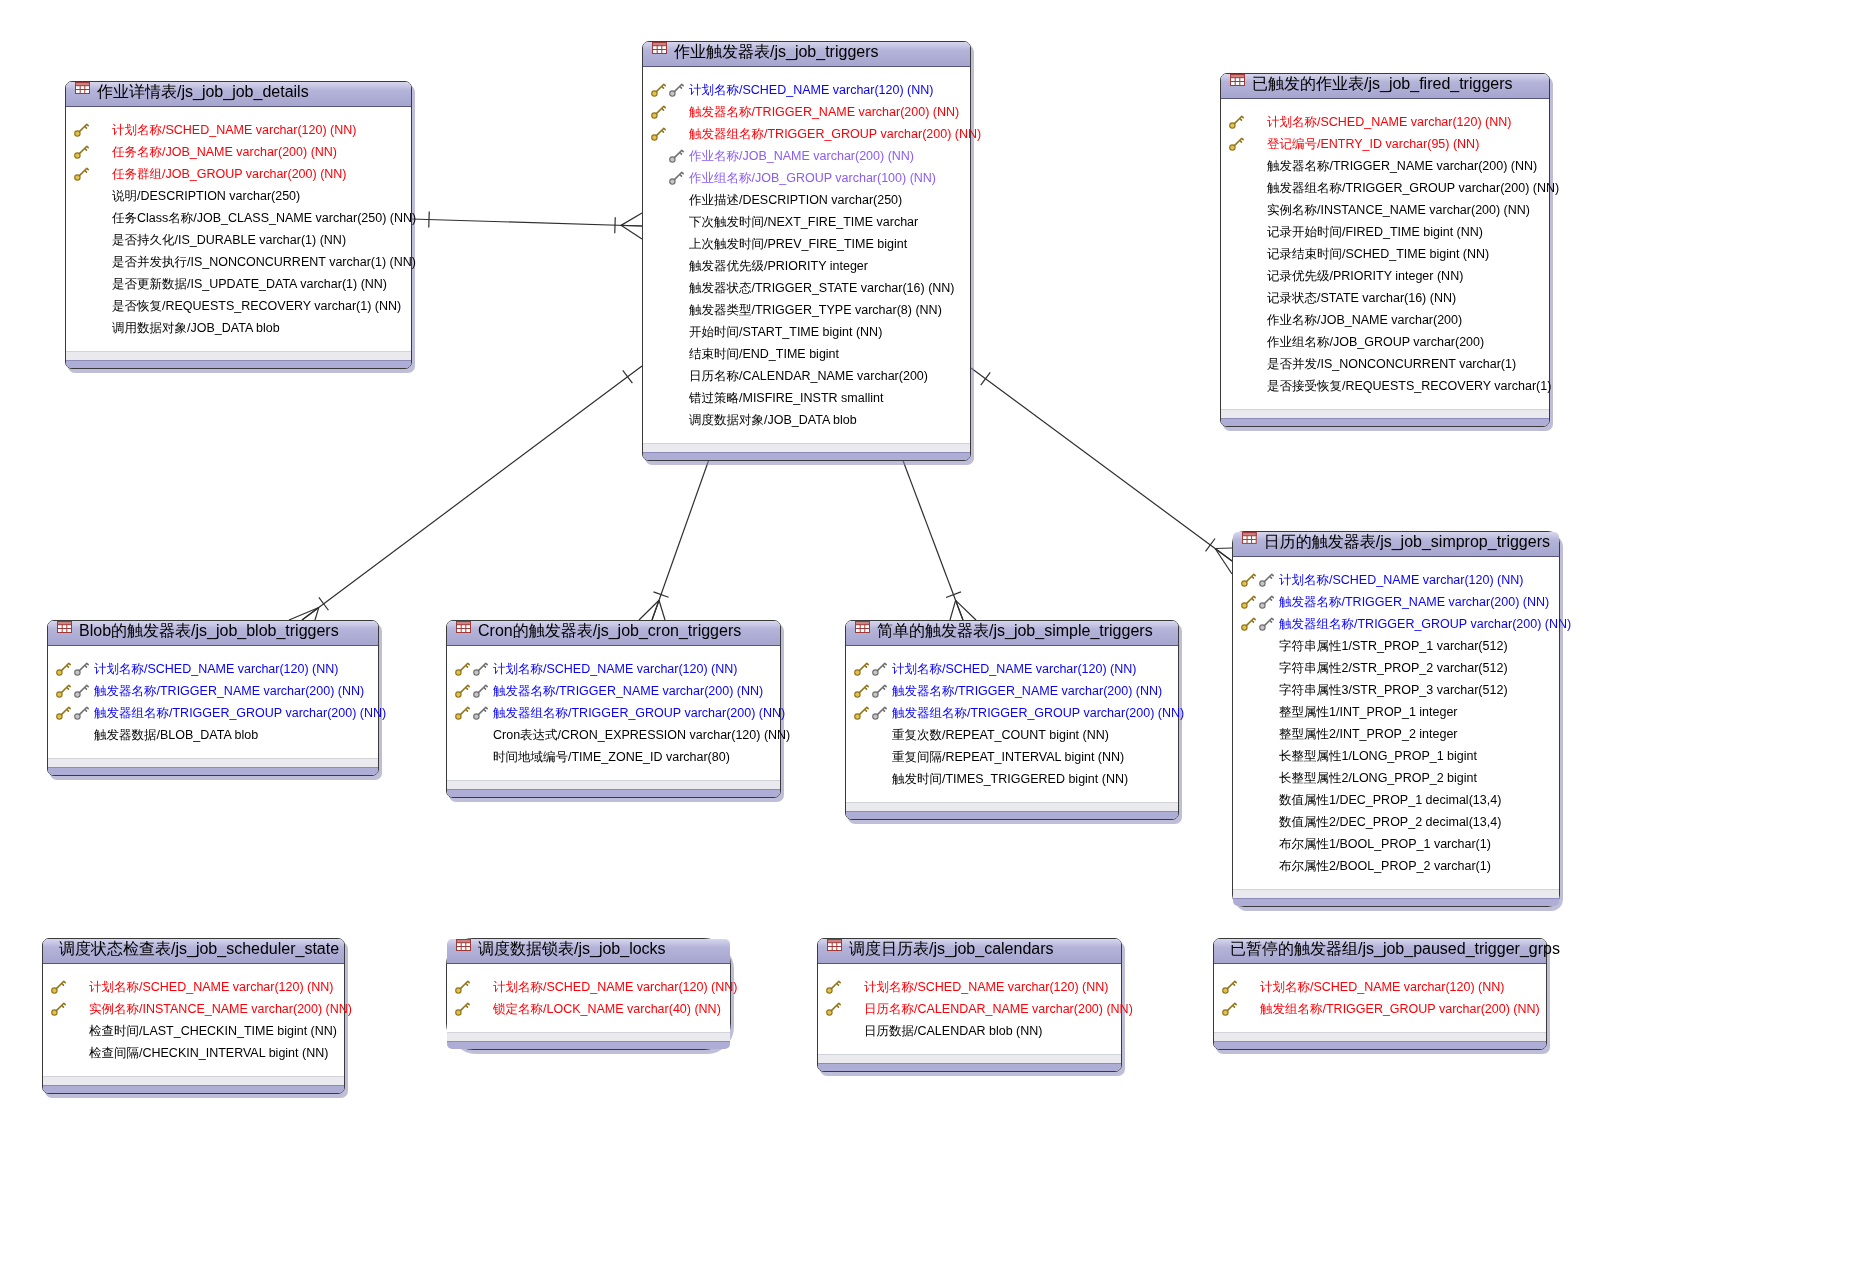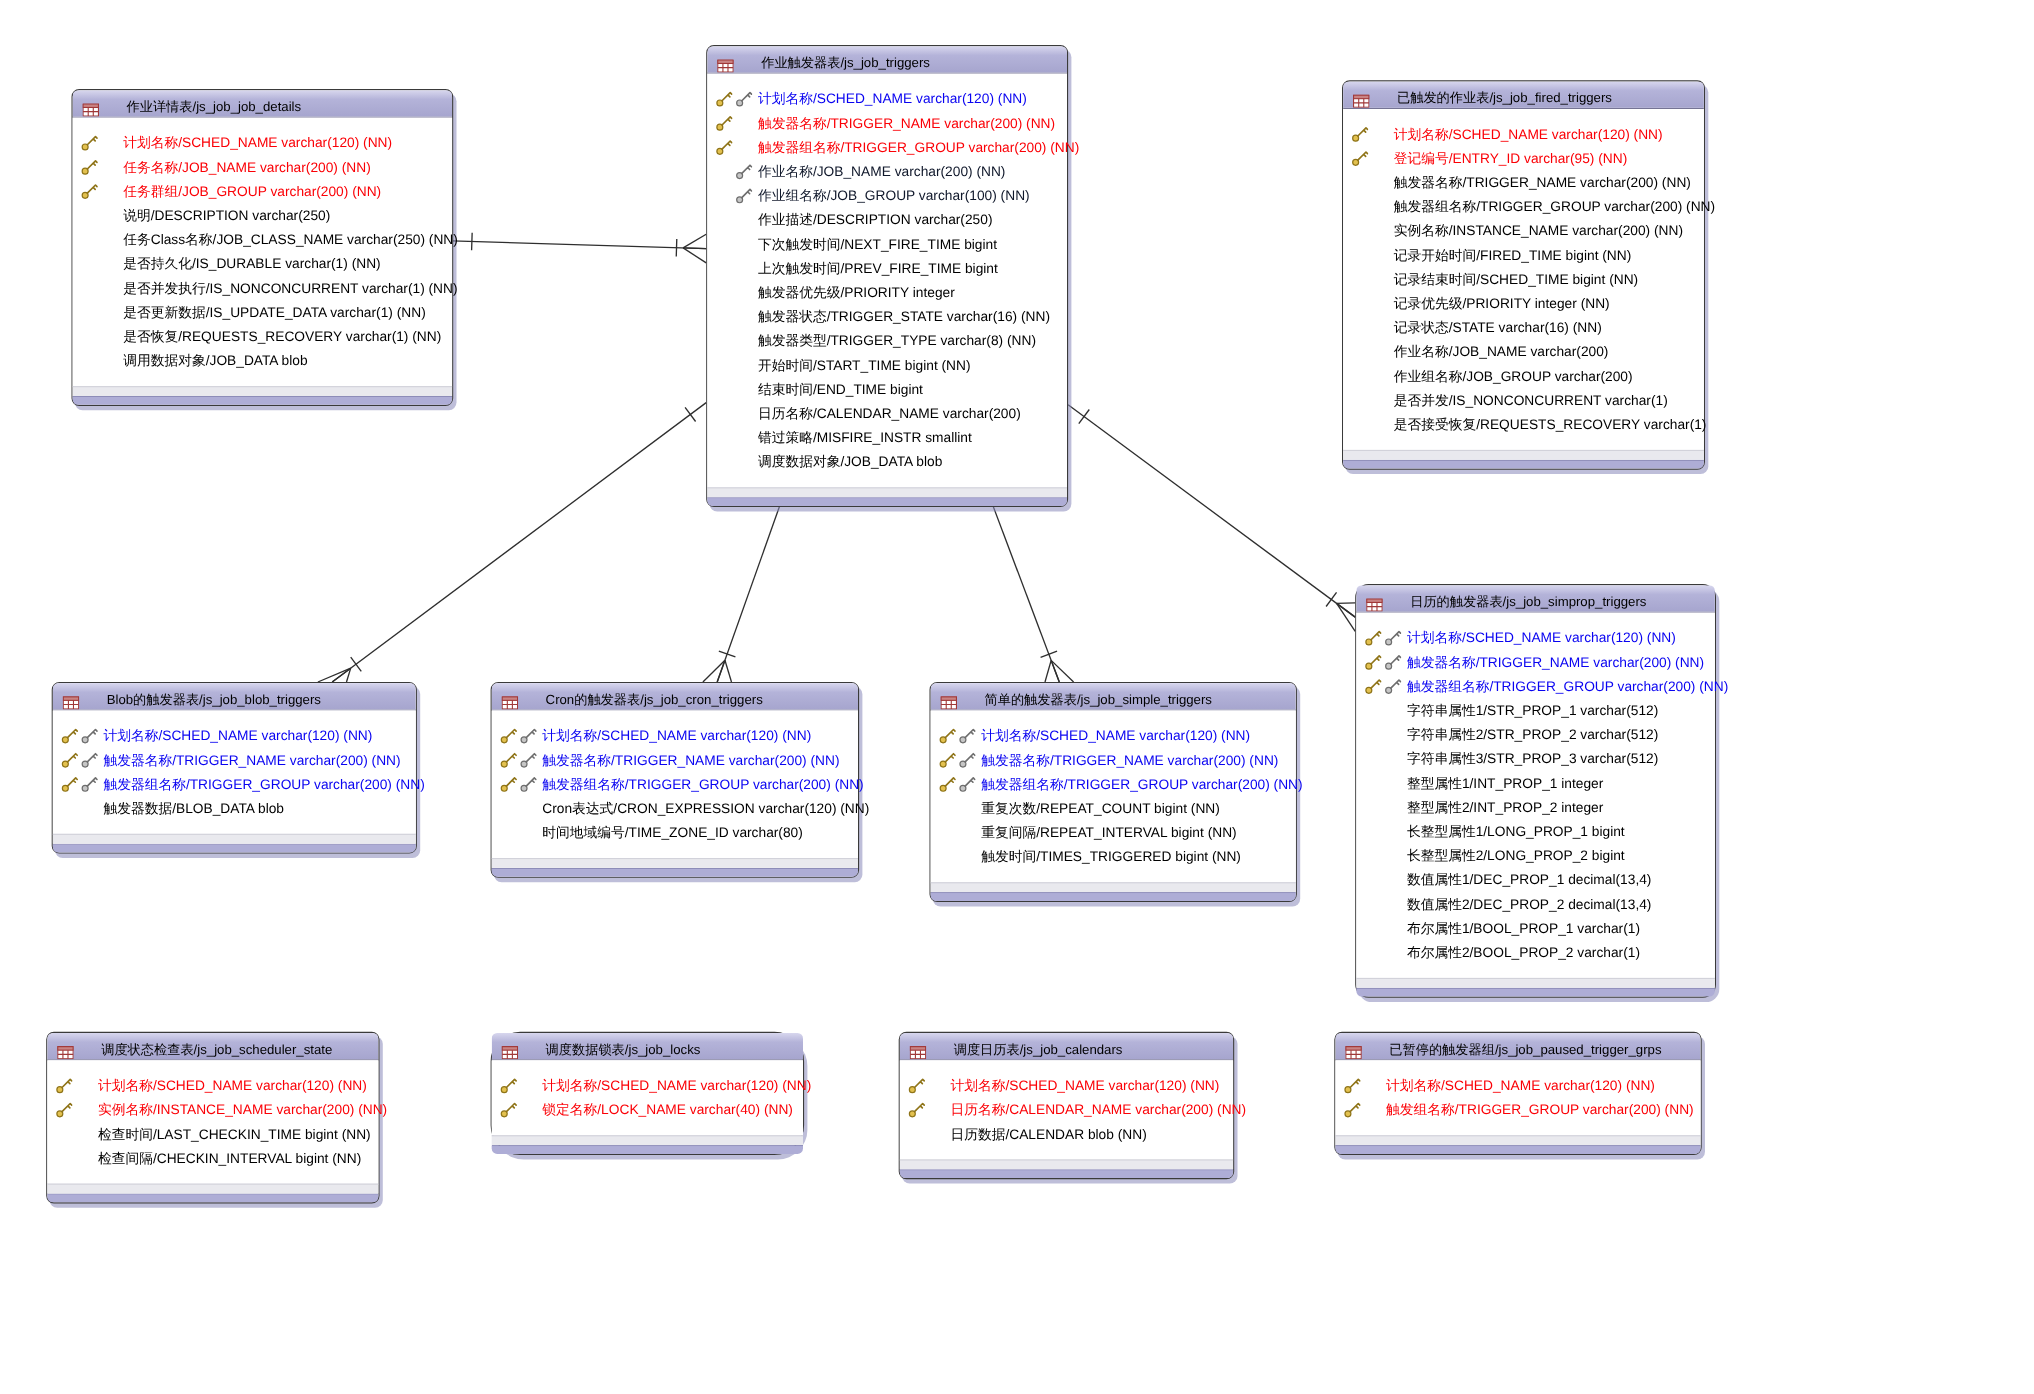--- a/index.html
+++ b/index.html
@@ -1,33 +1,33 @@
 <!DOCTYPE html>
 <html><head>
 <meta charset="utf-8">
 <style>
   html,body{margin:0;padding:0;background:#fff;}
   body{font-family:"Liberation Sans","DejaVu Sans",sans-serif;}
   #canvas{position:relative;width:1849px;height:1267px;background:#ffffff;overflow:hidden;}
   #wires{position:absolute;left:0;top:0;width:1849px;height:1267px;}
   .tbl{position:absolute;background:#fff;border:1.5px solid #3a3a3a;border-radius:7px;
        box-shadow:3px 4px 0 rgba(137,137,186,.55);}
-  .tbl-header{height:24px;display:flex;align-items:flex-end;gap:25px;padding:0 9px;
+  .tbl-header{height:24px;display:flex;align-items:flex-start;gap:7px;padding:0 9px;
        background:linear-gradient(180deg,#d8d7ee 0%,#b4b3d9 35%,#a6a5ce 100%);
        border-bottom:1px solid #56557c;border-radius:5px 5px 0 0;
-       font-size:12px;color:#000;white-space:nowrap;}
+       font-size:16px;color:#000;white-space:nowrap;}
   .tbl-rows{background:#fff;padding:12px 0;}
   .row{position:relative;height:22px;line-height:22px;padding-left:46px;padding-right:8px;
        font-size:12.5px;white-space:nowrap;}
   .row .key{position:absolute;top:3px;}
   .row .k1{left:7px;}
   .row .k2{left:25px;}
   .c-red{color:#fb0006;}
   .c-blue{color:#0903f1;}
-  .c-green{color:#0f172a;}
+  .c-green{color:#8b5cf6;}
   .c-black{color:#000;}
   .tbl-footer{height:8px;background:#e9e9ee;border-top:1px solid #d2d2da;}
   .tbl-bottom{height:7px;background:#aeadd6;border-top:1px solid #8d8cb8;border-radius:0 0 5px 5px;}
   .wire{stroke:#2e2e2e;stroke-width:1.2;fill:none;}
 </style>
 </head>
 <body>
 
 <div id="canvas">
   <svg id="wires">
@@ -132,21 +132,21 @@
           </svg><span>触发器组名称/TRIGGER_GROUP varchar(200) (NN)</span></div>
         <div class="row c-green"><svg class="key k2" width="16" height="16" viewBox="0 0 16 16">
             <circle cx="4.4" cy="11.6" r="2.7" fill="#c6c6c6" stroke="#6e6e6e" stroke-width="1.1"></circle>
             <path d="M6.4 9.6 L13.8 2.2 M11.7 4.3 L13.5 6.1 M13.8 2.2 L15.2 3.6" stroke="#6e6e6e" stroke-width="1.5" fill="none" stroke-linecap="round"></path>
           </svg><span>作业名称/JOB_NAME varchar(200) (NN)</span></div>
         <div class="row c-green"><svg class="key k2" width="16" height="16" viewBox="0 0 16 16">
             <circle cx="4.4" cy="11.6" r="2.7" fill="#c6c6c6" stroke="#6e6e6e" stroke-width="1.1"></circle>
             <path d="M6.4 9.6 L13.8 2.2 M11.7 4.3 L13.5 6.1 M13.8 2.2 L15.2 3.6" stroke="#6e6e6e" stroke-width="1.5" fill="none" stroke-linecap="round"></path>
           </svg><span>作业组名称/JOB_GROUP varchar(100) (NN)</span></div>
         <div class="row c-black"><span>作业描述/DESCRIPTION varchar(250)</span></div>
-        <div class="row c-black"><span>下次触发时间/NEXT_FIRE_TIME bigint</span></div>
+        <div class="row c-black"><span>下次触发时间/NEXT_FIRE_TIME varchar</span></div>
         <div class="row c-black"><span>上次触发时间/PREV_FIRE_TIME bigint</span></div>
         <div class="row c-black"><span>触发器优先级/PRIORITY integer</span></div>
         <div class="row c-black"><span>触发器状态/TRIGGER_STATE varchar(16) (NN)</span></div>
         <div class="row c-black"><span>触发器类型/TRIGGER_TYPE varchar(8) (NN)</span></div>
         <div class="row c-black"><span>开始时间/START_TIME bigint (NN)</span></div>
         <div class="row c-black"><span>结束时间/END_TIME bigint</span></div>
         <div class="row c-black"><span>日历名称/CALENDAR_NAME varchar(200)</span></div>
         <div class="row c-black"><span>错过策略/MISFIRE_INSTR smallint</span></div>
         <div class="row c-black"><span>调度数据对象/JOB_DATA blob</span></div>
       </div>

